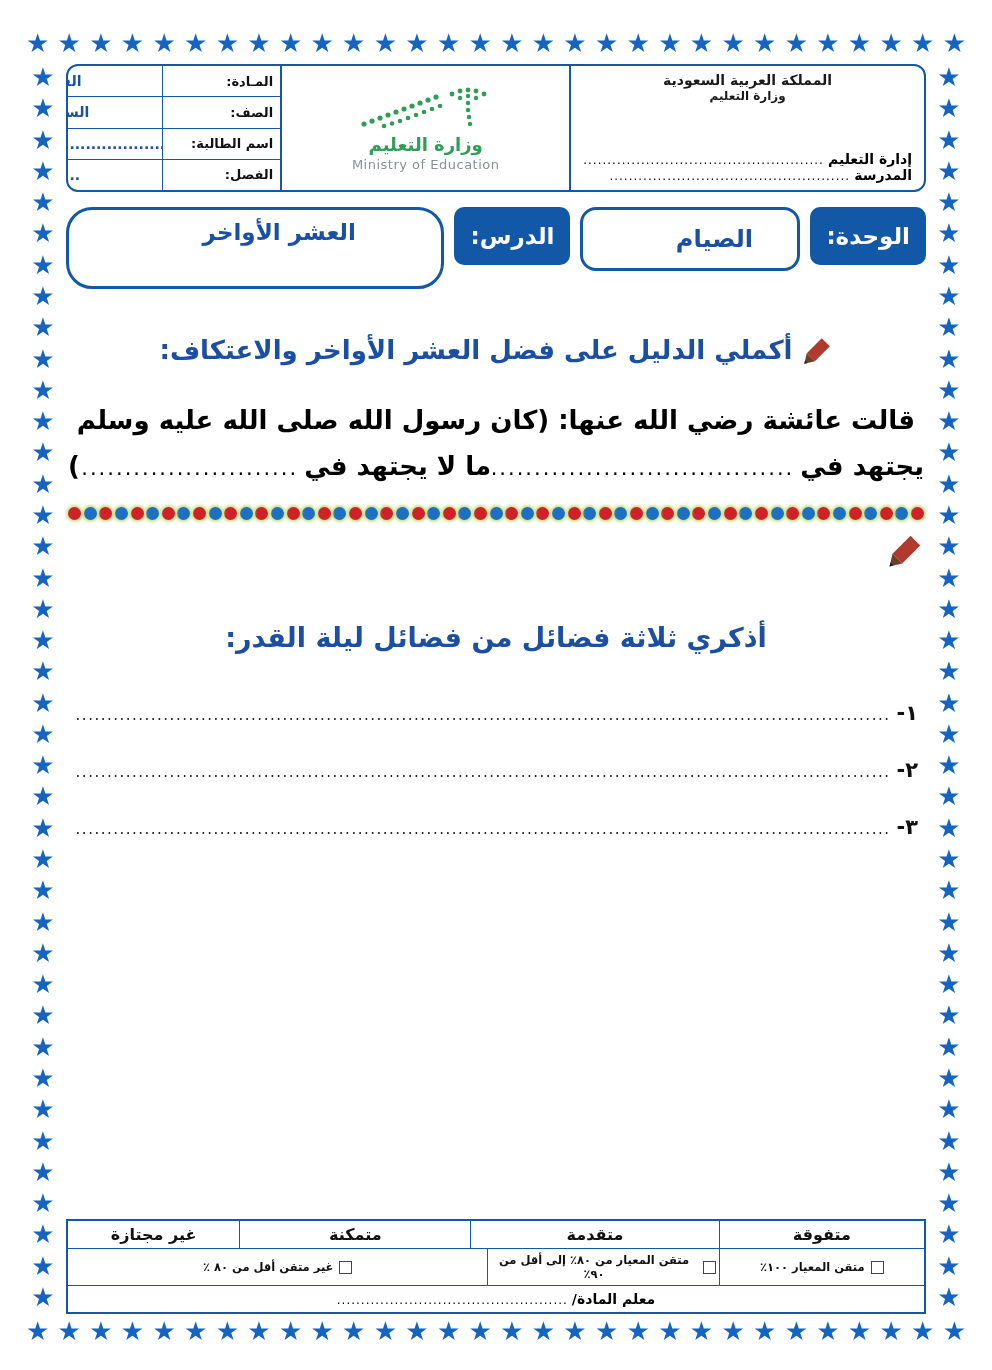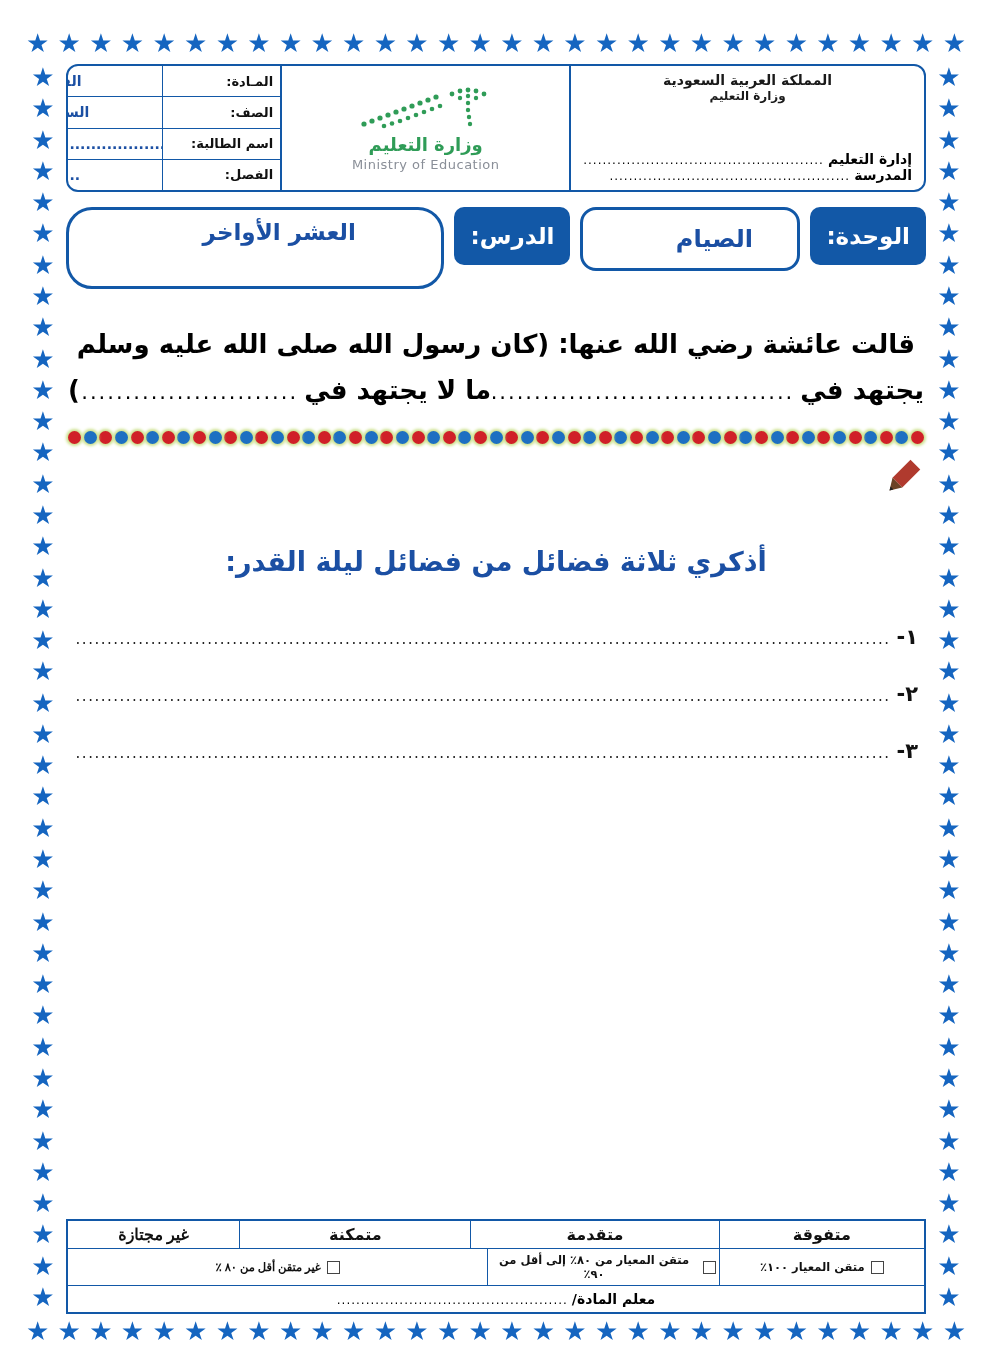--- a/index.html
+++ b/index.html
@@ -72,21 +72,21 @@
   .ans-row{display:flex;align-items:baseline;margin-bottom:33px;}
   .ans-num{font-weight:bold;font-size:21px;white-space:nowrap;margin-left:6px;color:#111;}
   .ans-dots{flex:1;overflow:hidden;white-space:nowrap;font-size:15px;letter-spacing:1.5px;color:#222;}
 
   
   .footer-table{margin-top:auto;border:2.5px solid var(--primary,#1258a7);background:#fff;}
   .ft-row{display:flex;border-bottom:1.5px solid var(--primary,#1258a7);}
   .ft-row:last-child{border-bottom:none;}
   .cell{display:flex;align-items:center;justify-content:center;gap:6px;padding:4px 3px;text-align:center;}
   .cell:not(:last-child){border-left:1.5px solid var(--primary,#1258a7);}
-  .w1{flex:0 0 24%;} .w2{flex:0 0 29%;} .w3{flex:0 0 27%;} .w4{flex:1;font-family:Liberation Serif, serif;}
+  .w1{flex:0 0 24%;} .w2{flex:0 0 29%;} .w3{flex:0 0 27%;} .w4{flex:1;}
   .ft-head .cell{font-weight:bold;font-size:16px;color:#111;}
   .ft-crit .cell{font-size:11.5px;font-weight:600;color:#111;min-height:32px;}
   .checkbox{width:13px;height:13px;border:1.6px solid #444;background:#fff;flex:0 0 auto;display:inline-block;}
   .ft-teacher{justify-content:center;padding:5px;font-weight:bold;font-size:14px;display:flex;gap:4px;align-items:baseline;}
   .t-dots{letter-spacing:1px;font-weight:normal;font-size:12px;}
 </style>
 </head>
 <body>
 
 <div class="page">
@@ -319,20 +319,28 @@
       </div>
     </div>
 
     <div class="unit-row">
       <div class="pill pill-blue">الوحدة:</div>
       <div class="pill pill-white unit-value">الصيام</div>
       <div class="pill pill-blue">الدرس:</div>
       <div class="pill pill-white lesson-value">العشر الأواخر</div>
     </div>
 
+    <div class="act1-title">
+      <svg class="pencil-svg" viewBox="0 0 24 24" aria-hidden="true">
+        <path class="pencil-body" d="M15 2.5 L21.5 9 L9.5 21 L3 14.5 Z"></path>
+        <path class="pencil-tip" d="M3 14.5 L9.5 21 L1 23 Z"></path>
+        <path class="pencil-lead" d="M1 23 L3.6 22.4 L1.7 20.4 Z"></path>
+      </svg>
+      <span>أكملي الدليل على فضل العشر الأواخر والاعتكاف:</span>
+    </div>
 
     <div class="hadith">
       <div class="h-line1">قالت عائشة رضي الله عنها: (كان رسول الله صلى الله عليه وسلم</div>
       <div class="h-line2">
         <span class="txt">يجتهد في</span>
         <span class="dotfill blank1">............................................................</span>
         <span class="txt">ما لا يجتهد في</span>
         <span class="dotfill blank2">..................................................</span>
         <span class="txt">)</span>
       </div>

